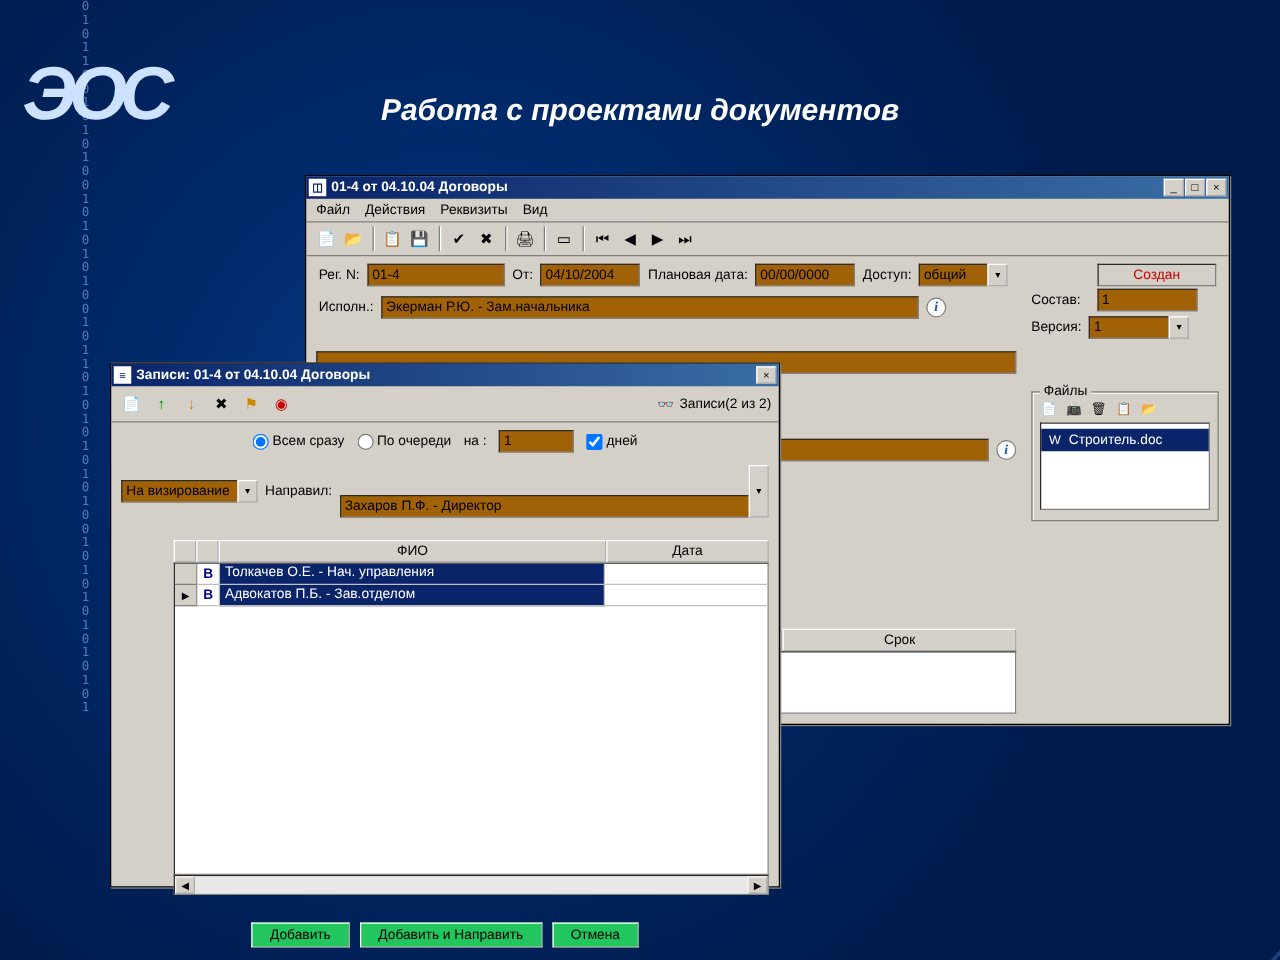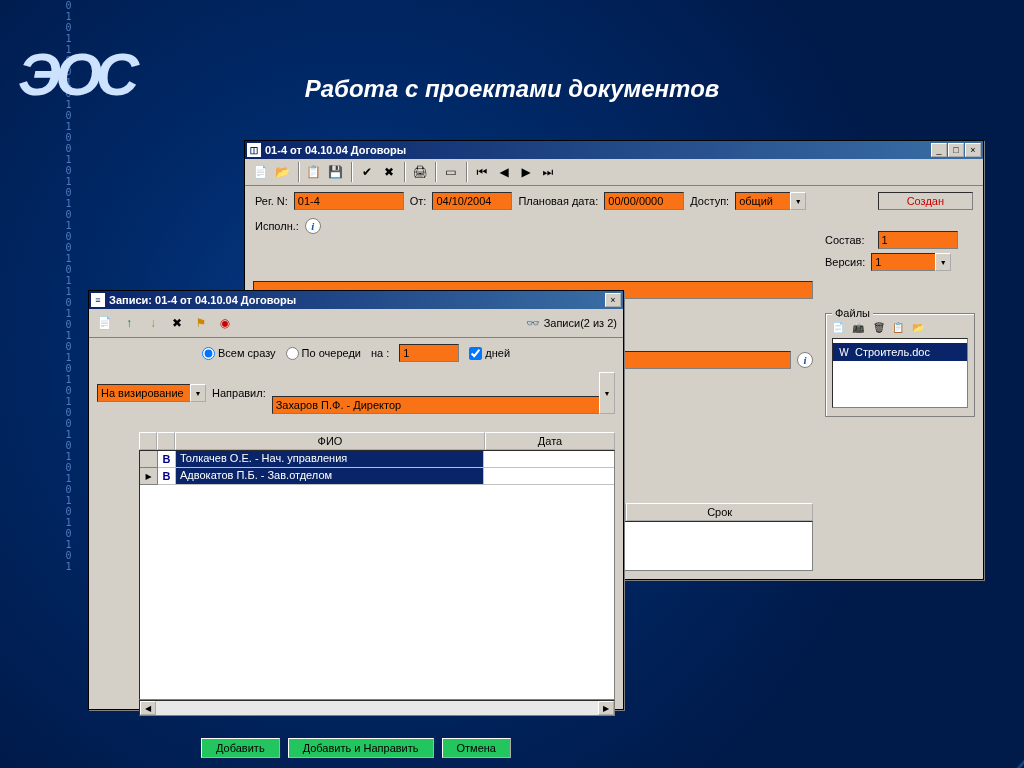--- a/index.html
+++ b/index.html
@@ -49,21 +49,21 @@
   .tbtn { width: 16px; height: 14px; background: #d4d0c8; border: 1px outset #fff; margin-left: 1px; font: 9px Arial; display:inline-flex;align-items:center;justify-content:center; color:#000;}
   .menubar { display:flex; gap: 12px; padding: 3px 8px; border-bottom: 1px solid #808080;}
   .menubar span { cursor: default; }
   .toolbar { display:flex; align-items:center; gap:2px; padding: 3px 6px; border-bottom: 1px solid #808080;}
   .tbicon { width: 20px; height: 20px; border: 1px solid #d4d0c8; display:inline-flex;align-items:center;justify-content:center; font-size:12px;}
   .sep { width:1px; height:20px; background:#808080; margin:0 3px; box-shadow:1px 0 0 #fff;}
 
   .form-row { display:flex; align-items:center; gap:6px; padding: 6px 10px;}
   .lbl { font-size: 11px; }
   .inp {
-    background:#f97316; border: 1px inset #808080; height:18px; padding:1px 3px;
+    background:#a16207; border: 1px inset #808080; height:18px; padding:1px 3px;
     font: 11px "MS Sans Serif", Arial;
   }
   .combo { display:inline-flex; align-items:stretch; }
   .combo .inp{border-right:none;}
   .combo .cbtn{width:16px;border:1px outset #fff;background:#d4d0c8;display:inline-flex;align-items:center;justify-content:center;font-size:7px;}
 
   .status-pill {
     border: 1px inset #808080; color:#c00; background:#d4d0c8;
     padding: 2px 28px; font-size:11px;
   }
@@ -130,20 +130,26 @@
 
 <div class="win" style="left:244px; top:140px; width:740px; height:440px;">
   <div class="titlebar">
     <span class="ti">◫</span>
     <span>01-4 от 04.10.04 Договоры</span>
     <span class="spacer"></span>
     <span class="tbtn">_</span>
     <span class="tbtn">□</span>
     <span class="tbtn">×</span>
   </div>
+  <div class="menubar">
+    <span>Файл</span>
+    <span>Действия</span>
+    <span>Реквизиты</span>
+    <span>Вид</span>
+  </div>
   <div class="toolbar">
     <span class="tbicon">📄</span>
     <span class="tbicon">📂</span>
     <span class="sep"></span>
     <span class="tbicon">📋</span>
     <span class="tbicon">💾</span>
     <span class="sep"></span>
     <span class="tbicon">✔</span>
     <span class="tbicon">✖</span>
     <span class="sep"></span>
@@ -168,20 +174,21 @@
     <span class="combo">
       <input class="inp" style="width: 55px;" value="общий">
       <span class="cbtn">▼</span>
     </span>
     <span style="flex:1"></span>
     <span class="status-pill">Создан</span>
   </div>
 
   <div class="form-row" style="padding-top:2px;">
     <span class="lbl">Исполн.:</span>
+    <input class="inp" style="width: 430px;" value="Экерман Р.Ю. - Зам.начальника">
     <span class="info-icon">i</span>
   </div>
 
   <div class="panel-right">
     <div class="form-row" style="padding:2px 0;gap:13px;">
       <span class="lbl">Состав:</span>
       <input class="inp" style="width: 80px;" value="1">
     </div>
     <div class="form-row" style="padding:2px 0;">
       <span class="lbl">Версия:</span>

